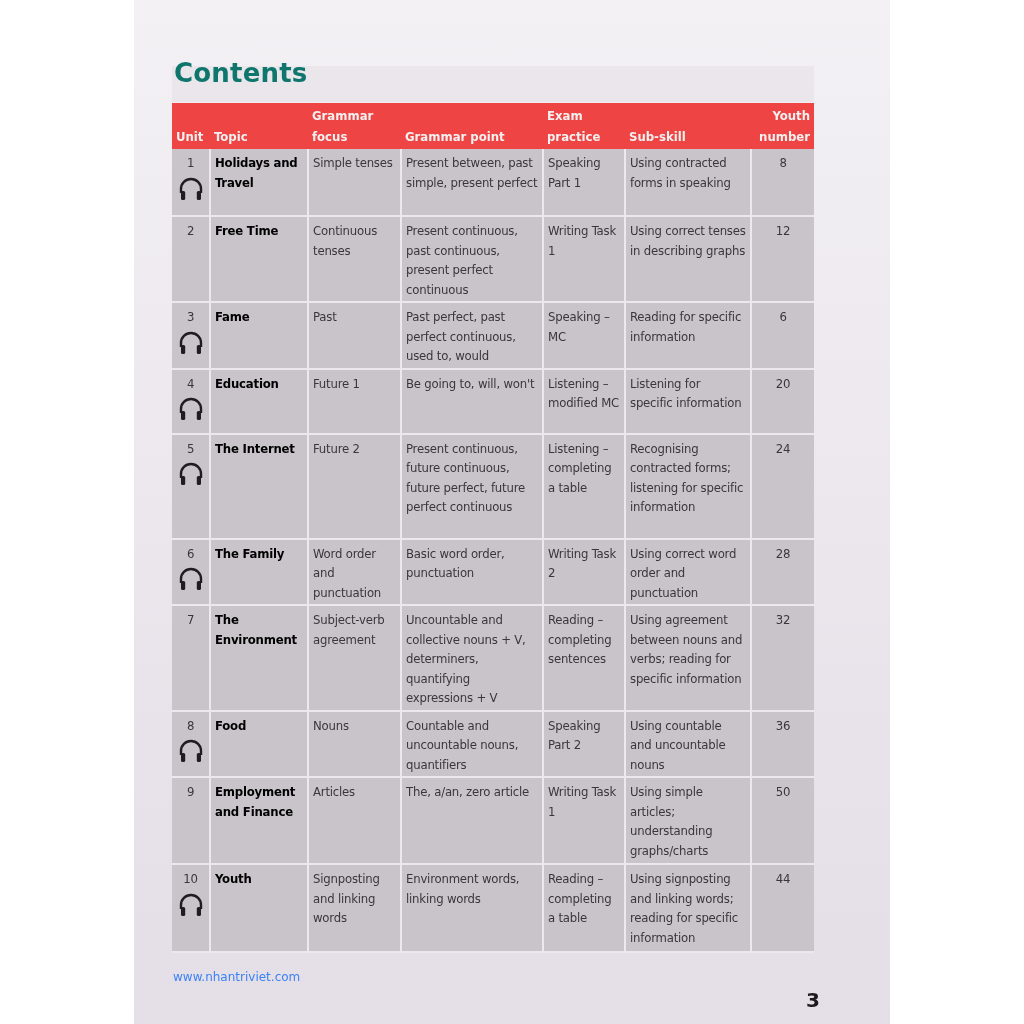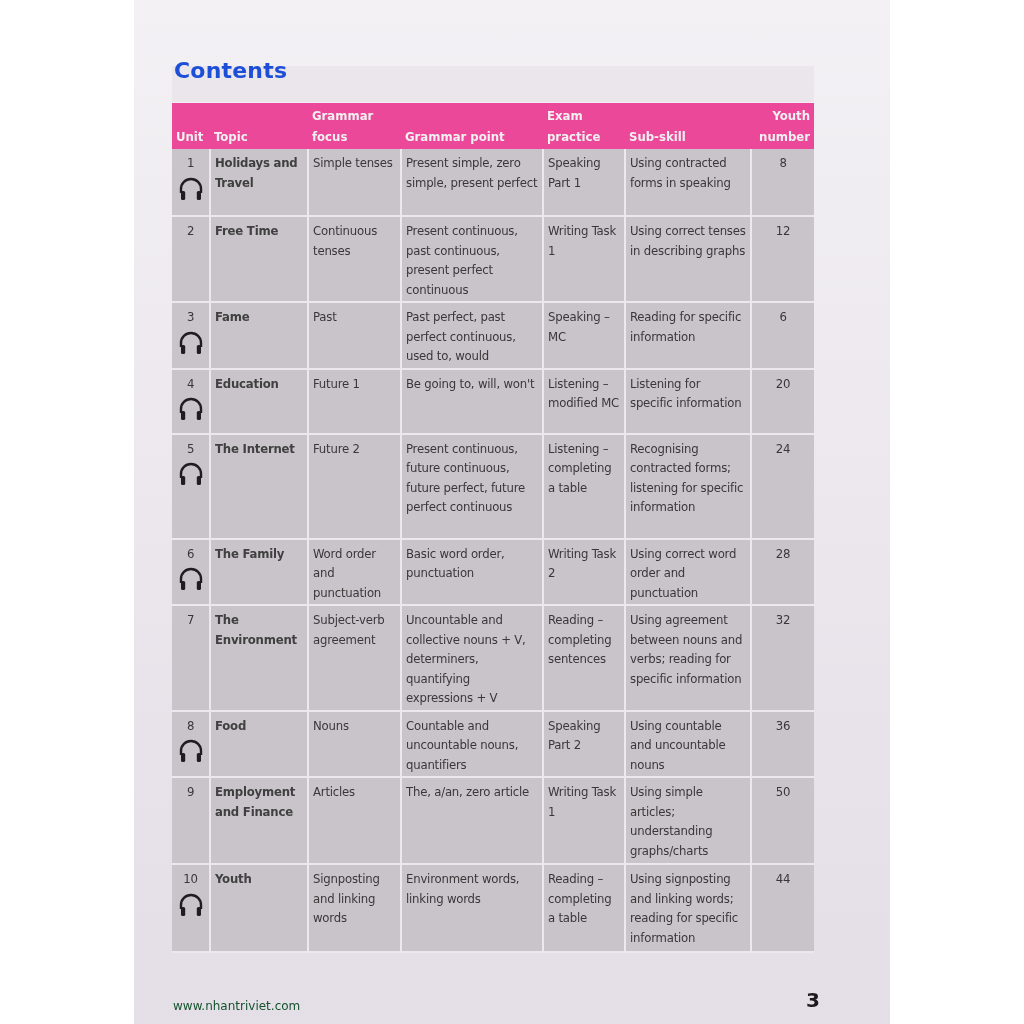--- a/index.html
+++ b/index.html
@@ -9,57 +9,57 @@
     font-family:"DejaVu Sans", sans-serif;
     position:relative;
   }
   .page {
     position:absolute; left:134px; top:0; width:756px; height:1024px;
     background: linear-gradient(180deg, #f3f1f4 0%, #ece8ee 45%, #e4dee6 100%);
   }
   .title {
     position:absolute; left:174px; top:58px;
     font-family:"DejaVu Sans", sans-serif;
-    font-weight:bold; font-size:22px; color:#1d4ed8; letter-spacing:0.2px;
+    font-weight:bold; font-size:26px; color:#0f766e; letter-spacing:0.2px;
   }
   .title-band {
     position:absolute; left:172px; top:66px; width:642px; height:36px;
     background:rgba(220,214,222,0.35);
   }
   table.toc {
     position:absolute; left:172px; top:103px; width:642px;
     border-collapse:collapse; table-layout:fixed;
     font-family:"DejaVu Sans Condensed","DejaVu Sans", sans-serif;
   }
   table.toc th {
-    background:#ec4899; color:#f2f0f0;
+    background:#ef4444; color:#f2f0f0;
     font-weight:bold; font-size:13px; text-align:left;
     vertical-align:bottom; padding:2px 4px 2px 4px; line-height:21px;
     height:41px;
     font-stretch:condensed;
   }
   table.toc th.c-page { text-align:right; padding-right:4px; }
   table.toc td {
     background:#c9c4ca;
     border:2px solid #ece8ed;
     font-size:13px; color:#3a3739;
     vertical-align:top; padding:4px 4px 2px 4px; line-height:19.5px;
     letter-spacing:-0.2px;
   }
   table.toc td.c-unit { text-align:center; padding:4px 0 0 0; }
-  table.toc td.c-topic { font-weight:bold; color:#404040; }
+  table.toc td.c-topic { font-weight:bold; color:#000000; }
   table.toc td.c-page { text-align:center; }
   table.toc tr:first-child td { border-top:none; }
   table.toc td:first-child { border-left:none; }
   table.toc td:last-child { border-right:none; }
   .unit-num { display:block; }
   .headphones { display:block; margin:3px auto 0 auto; width:26px; height:26px; }
   .footer-url {
-    position:absolute; left:173px; top:999px;
-    font-size:12px; color:#14532d;
+    position:absolute; left:173px; top:970px;
+    font-size:12px; color:#3b82f6;
   }
   .footer-page {
     position:absolute; left:806px; top:988px;
     font-size:20px; font-weight:bold; color:#1c1a1c;
   }
 </style>
 </head>
 <body>
 
 <div class="page"></div>
@@ -92,21 +92,21 @@
     <td class="c-unit">
       <span class="unit-num">1</span>
       <svg class="headphones" viewBox="0 0 26 26">
         <path d="M3 17 V13 A10 10 0 0 1 23 13 V17" fill="none" stroke="#1f1d1f" stroke-width="2.4"></path>
         <rect x="3" y="15" width="4.2" height="9" rx="1.6" fill="#1f1d1f"></rect>
         <rect x="18.8" y="15" width="4.2" height="9" rx="1.6" fill="#1f1d1f"></rect>
       </svg>
     </td>
     <td class="c-topic">Holidays and Travel</td>
     <td>Simple tenses</td>
-    <td>Present simple, zero simple, present perfect</td>
+    <td>Present between, past simple, present perfect</td>
     <td>Speaking Part 1</td>
     <td>Using contracted forms in speaking</td>
     <td class="c-page">8</td>
   </tr>
 
   <tr style="height: 86px;">
     <td class="c-unit">
       <span class="unit-num">2</span>
 
     </td>

